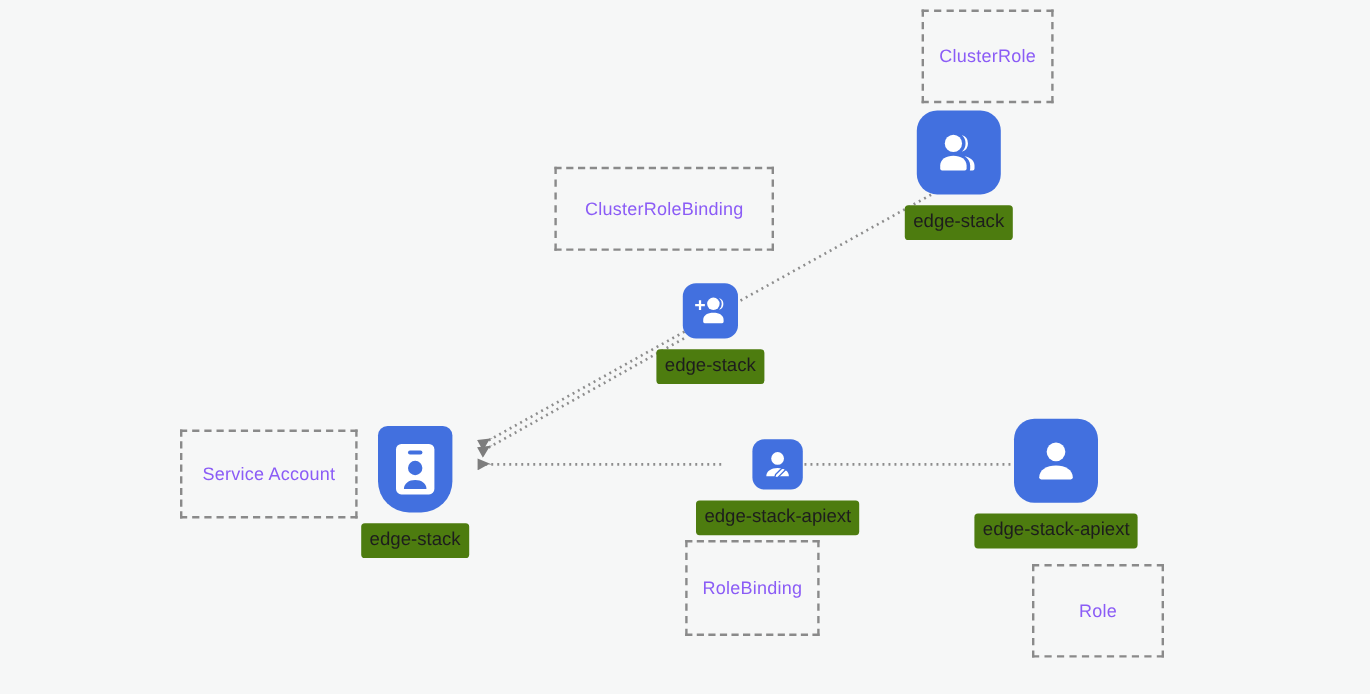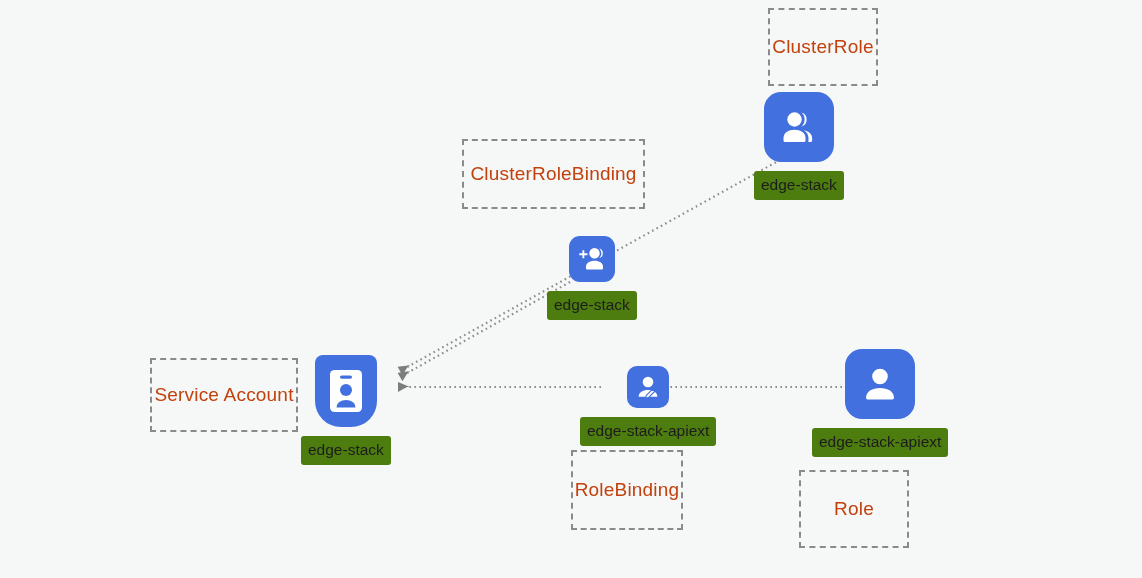--- a/index.html
+++ b/index.html
@@ -32,22 +32,22 @@
   .group-box {
     position: absolute;
     box-sizing: border-box;
     border: 2px dashed #8a8a8a;
     background: transparent;
     display: flex;
     align-items: center;
     justify-content: center;
   }
   .group-label {
-    color: #c2410c;
-    font-size: 19px;
+    color: #8b5cf6;
+    font-size: 15px;
     letter-spacing: 0.2px;
     white-space: nowrap;
   }
 
   
   .node {
     position: absolute;
     display: flex;
     flex-direction: column;
     align-items: center;
@@ -105,21 +105,21 @@
       </div>
       <div class="group-box" style="left: 462px; top: 139px; width: 183px; height: 70px;">
         <span class="group-label">ClusterRoleBinding</span>
       </div>
       <div class="group-box" style="left: 150px; top: 358px; width: 148px; height: 74px; align-items: center;">
         <span class="group-label">Service Account</span>
       </div>
       <div class="group-box" style="left: 571px; top: 450px; width: 112px; height: 80px;">
         <span class="group-label">RoleBinding</span>
       </div>
-      <div class="group-box" style="left: 799px; top: 470px; width: 110px; height: 78px;">
+      <div class="group-box" style="left: 860px; top: 470px; width: 110px; height: 78px;">
         <span class="group-label">Role</span>
       </div>
     </div>
 
   <div id="nodes-layer">
       <div class="node" style="left: 789px; top: 92px; margin-left: -35px;">
         <div class="node-icon sq-lg">
           <svg width="40" height="40" viewBox="0 0 40 40">
             <circle cx="15.5" cy="12.5" r="7.2" fill="#fff"></circle>
             <path d="M22.5 5.6a7.2 7.2 0 0 1 0 13.8 9.2 9.2 0 0 0 0-13.8z" fill="#fff"></path>

